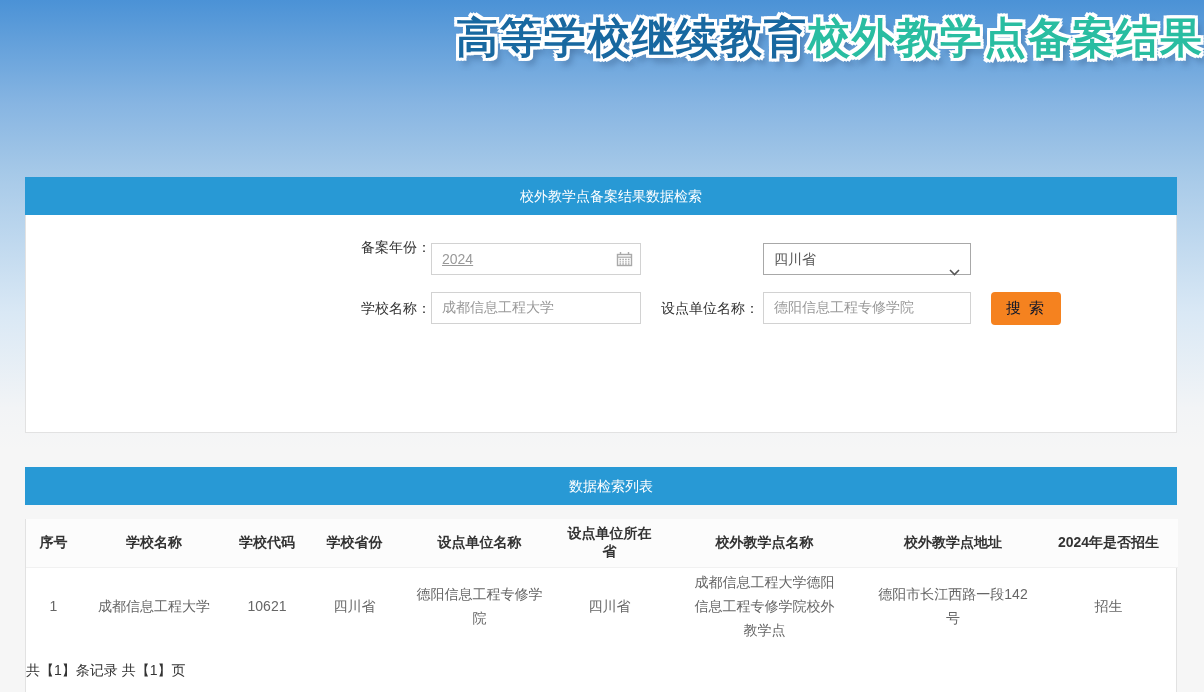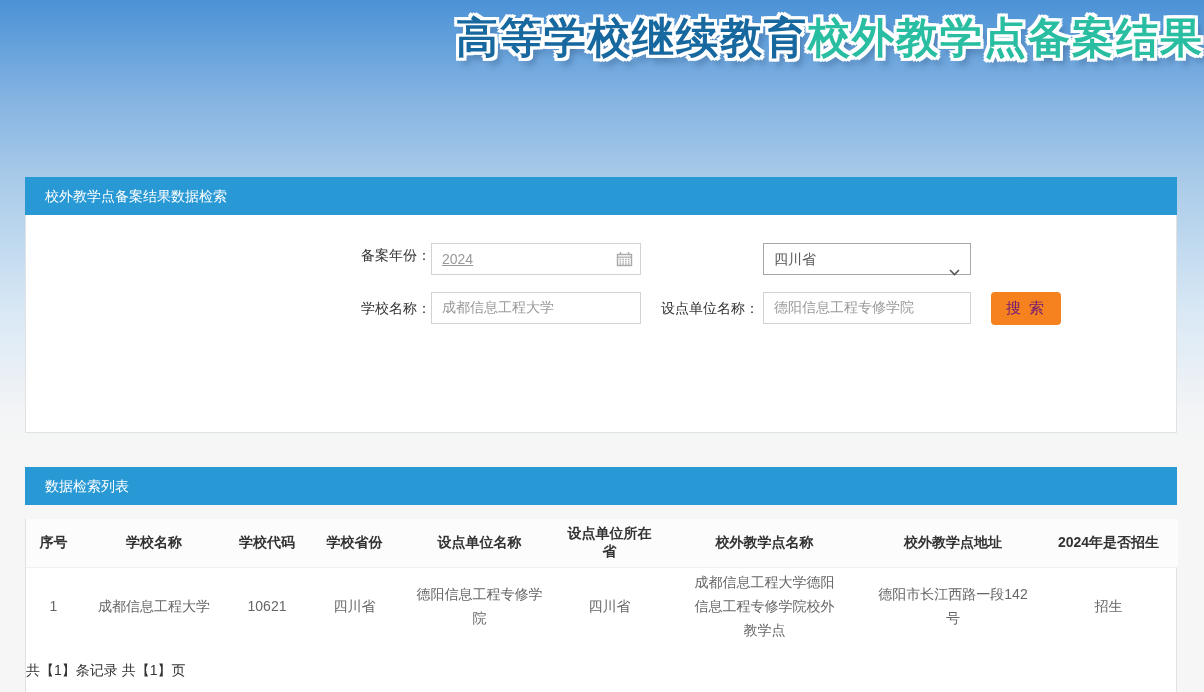--- a/index.html
+++ b/index.html
@@ -21,53 +21,53 @@
       -2px -2px 0 #fff, 2px 2px 0 #fff, -2px 2px 0 #fff, 2px -2px 0 #fff,
        5px 7px 6px rgba(40,70,110,.45);
   }
   .title-blue  { color:#1868a0; }
   .title-green { color:#29bda1; }
 
   
   .panel { position:absolute; left:25px; width:1152px; }
   .panel-bar {
     height:38px; line-height:38px; background:#2899d5; color:#fff;
-    font-size:14px; padding-left:20px;
+    font-size:14px; padding-left:20px;text-align:center;
   }
   .panel-body { background:#fff; border:1px solid #e2e2e2; border-top:none; }
 
   
   .search-panel { top:177px; }
   .search-body { position:relative; height:218px; }
   .form-label {
     position:absolute; width:170px; text-align:right;
     font-size:14px; color:#333; line-height:32px;
   }
-  .lbl-year     { left:235px; top:24px; }
+  .lbl-year     { left:235px; top:16px; }
   .lbl-province { left:563px; top:28px; }
   .lbl-school   { left:235px; top:77px; }
   .lbl-unit     { left:563px; top:77px; }
   .text-input {
     position:absolute; height:32px; border:1px solid #d2d2d2; background:#fff;
     font-size:14px; color:#999; padding:0 26px 0 10px; outline:none;
     font-family:inherit;
   }
   .input-year   { left:405px; top:28px; width:210px;text-decoration:underline; }
   .input-school { left:405px; top:77px; width:210px; }
   .input-unit   { left:737px; top:77px; width:208px; }
   .calendar-btn { position:absolute; left:590px; top:36px; width:17px; height:16px; cursor:pointer; }
   .select-box {
     position:absolute; left:737px; top:28px; width:208px; height:32px;
     border:1px solid #a8a8a8; background:#fff; font-size:14px; color:#555;
     line-height:30px; padding:0 10px; cursor:default;
   }
   .select-box .chevron { position:absolute; right:10px; top:12px; }
   .search-button {
     position:absolute; left:965px; top:77px; width:70px; height:33px;
-    background:#f5821f; color:#701a75; font-size:15px; letter-spacing:2px;
+    background:#f5821f; color:#0f172a; font-size:15px; letter-spacing:2px;
     border:none; border-radius:4px; cursor:pointer; font-family:inherit;
   }
 
   
   .table-panel { top:467px; }
   .table-body { height:195px;margin-top:14px; }
   table { width:100%; border-collapse:collapse; table-layout:fixed; }
   thead th {
     height:48px; font-size:14px; color:#333; font-weight:bold;
     background:#fcfcfc; border-bottom:1px solid #f1f1f1; text-align:center;

